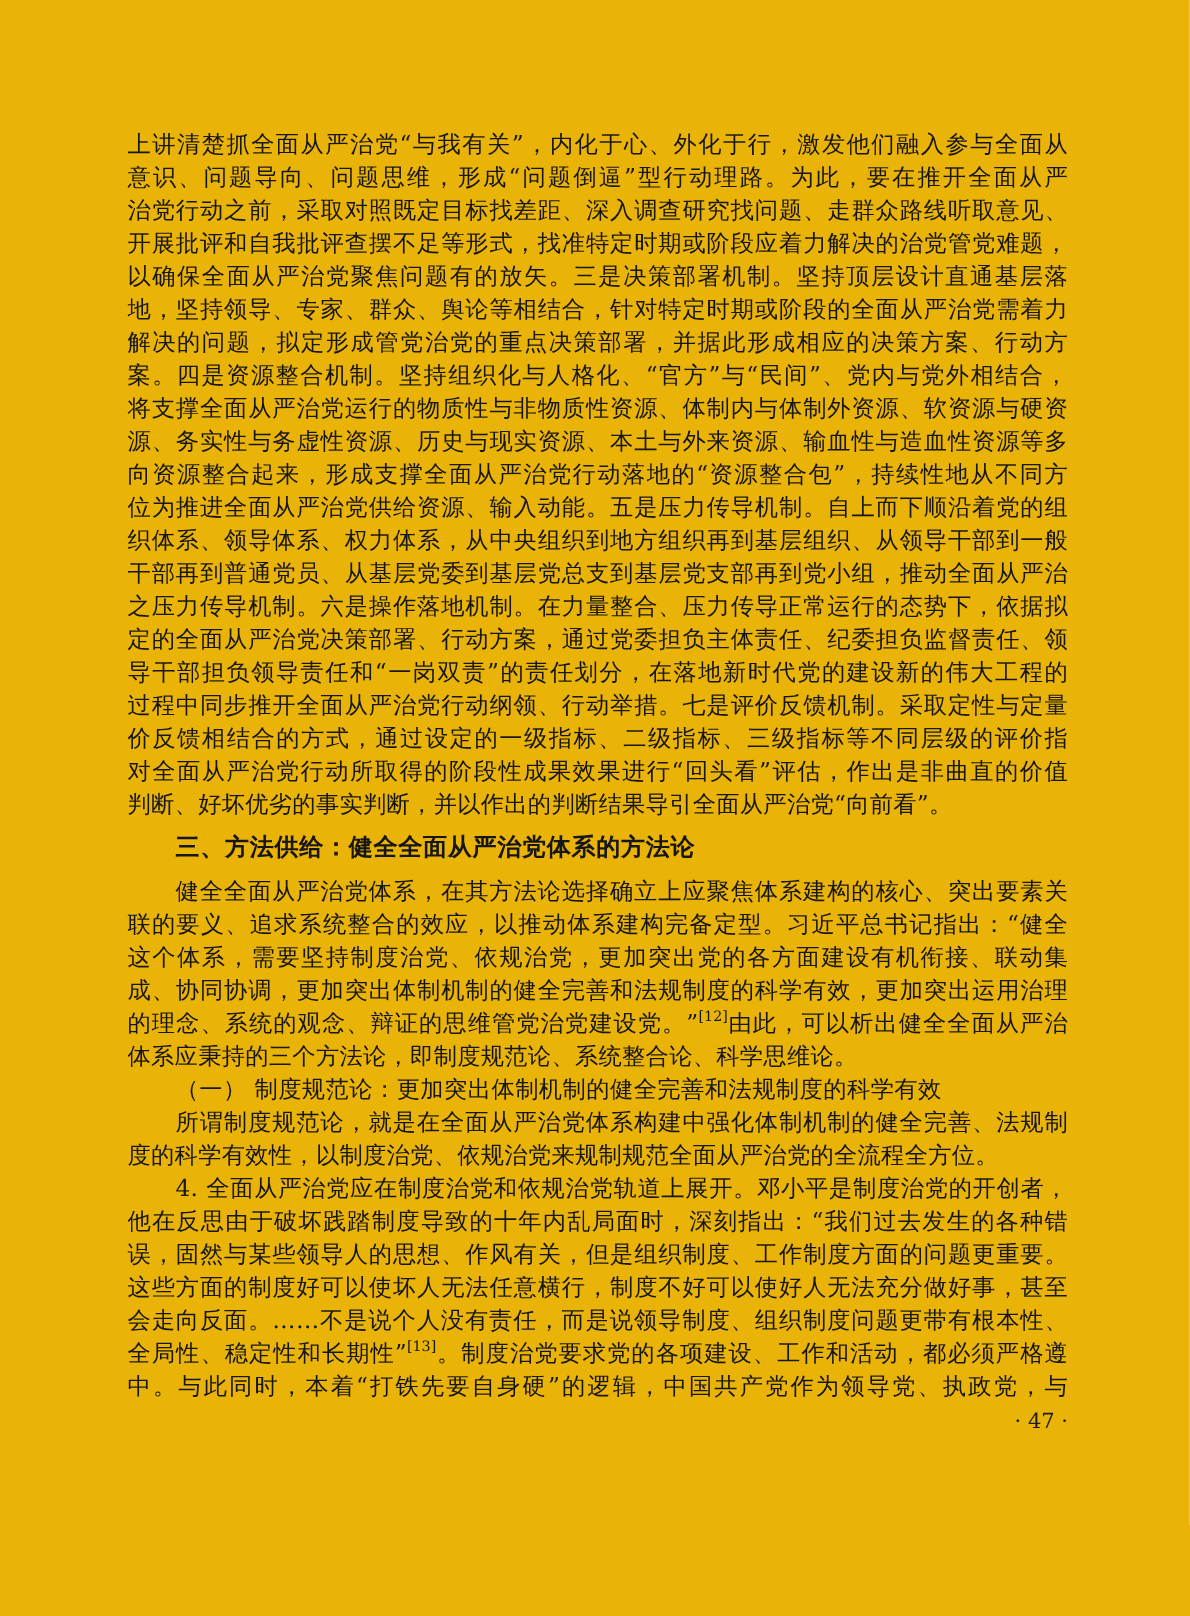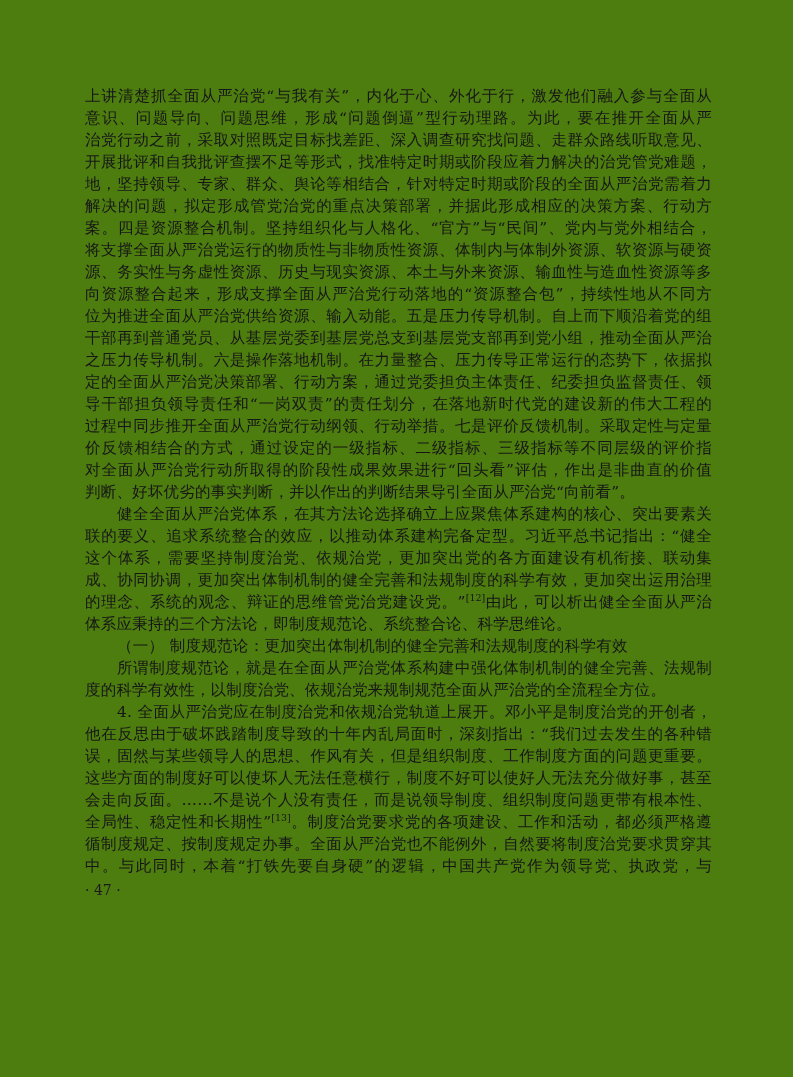--- a/index.html
+++ b/index.html
@@ -1,21 +1,21 @@
 <!DOCTYPE html>
 <html><head>
 <meta charset="utf-8">
 <style>
   html, body { margin: 0; padding: 0; }
   body { background: #ffffff; }
   .page {
     position: relative;
     width: 793px;
     height: 1077px;
-    background: #4d7c0f;
+    background: #eab308;
     font-family: "DejaVu Serif", "Liberation Serif", serif;
     color: #161616;
     overflow: hidden;
   }
   .text-block {
     position: absolute;
     left: 85px;
     top: 85px;
     width: 627px;
   }
@@ -42,61 +42,64 @@
   }
   .line.subheading { letter-spacing: 0.3px; }
   sup {
     font-size: 9.5px;
     line-height: 0;
     vertical-align: super;
     letter-spacing: 0;
   }
   .page-number {
     margin-top: 3px;
+    text-align: right;
     font-size: 14px;
     line-height: 20px;
     color: #1c1c1c;
   }
 </style>
 </head>
 <body>
 
 <div class="page">
   <div class="text-block">
       <div class="line body j"><span>上讲清楚抓全面从严治党“与我有关”，内化于心、外化于行，激发他们融入参与全面从</span></div>
       <div class="line body j"><span>意识、问题导向、问题思维，形成“问题倒逼”型行动理路。为此，要在推开全面从严</span></div>
       <div class="line body j"><span>治党行动之前，采取对照既定目标找差距、深入调查研究找问题、走群众路线听取意见、</span></div>
       <div class="line body j"><span>开展批评和自我批评查摆不足等形式，找准特定时期或阶段应着力解决的治党管党难题，</span></div>
+      <div class="line body j"><span>以确保全面从严治党聚焦问题有的放矢。三是决策部署机制。坚持顶层设计直通基层落</span></div>
       <div class="line body j"><span>地，坚持领导、专家、群众、舆论等相结合，针对特定时期或阶段的全面从严治党需着力</span></div>
       <div class="line body j"><span>解决的问题，拟定形成管党治党的重点决策部署，并据此形成相应的决策方案、行动方</span></div>
       <div class="line body j"><span>案。四是资源整合机制。坚持组织化与人格化、“官方”与“民间”、党内与党外相结合，</span></div>
       <div class="line body j"><span>将支撑全面从严治党运行的物质性与非物质性资源、体制内与体制外资源、软资源与硬资</span></div>
       <div class="line body j"><span>源、务实性与务虚性资源、历史与现实资源、本土与外来资源、输血性与造血性资源等多</span></div>
       <div class="line body j"><span>向资源整合起来，形成支撑全面从严治党行动落地的“资源整合包”，持续性地从不同方</span></div>
       <div class="line body j"><span>位为推进全面从严治党供给资源、输入动能。五是压力传导机制。自上而下顺沿着党的组</span></div>
+      <div class="line body j"><span>织体系、领导体系、权力体系，从中央组织到地方组织再到基层组织、从领导干部到一般</span></div>
       <div class="line body j"><span>干部再到普通党员、从基层党委到基层党总支到基层党支部再到党小组，推动全面从严治</span></div>
       <div class="line body j"><span>之压力传导机制。六是操作落地机制。在力量整合、压力传导正常运行的态势下，依据拟</span></div>
       <div class="line body j"><span>定的全面从严治党决策部署、行动方案，通过党委担负主体责任、纪委担负监督责任、领</span></div>
       <div class="line body j"><span>导干部担负领导责任和“一岗双责”的责任划分，在落地新时代党的建设新的伟大工程的</span></div>
       <div class="line body j"><span>过程中同步推开全面从严治党行动纲领、行动举措。七是评价反馈机制。采取定性与定量评</span></div>
       <div class="line body j"><span>价反馈相结合的方式，通过设定的一级指标、二级指标、三级指标等不同层级的评价指标，</span></div>
       <div class="line body j"><span>对全面从严治党行动所取得的阶段性成果效果进行“回头看”评估，作出是非曲直的价值</span></div>
       <div class="line body s"><span>判断、好坏优劣的事实判断，并以作出的判断结果导引全面从严治党“向前看”。</span></div>
+      <div class="line heading s ind"><span>三、方法供给：健全全面从严治党体系的方法论</span></div>
       <div class="line body j ind"><span>健全全面从严治党体系，在其方法论选择确立上应聚焦体系建构的核心、突出要素关</span></div>
       <div class="line body j"><span>联的要义、追求系统整合的效应，以推动体系建构完备定型。习近平总书记指出：“健全</span></div>
       <div class="line body j"><span>这个体系，需要坚持制度治党、依规治党，更加突出党的各方面建设有机衔接、联动集</span></div>
       <div class="line body j"><span>成、协同协调，更加突出体制机制的健全完善和法规制度的科学有效，更加突出运用治理</span></div>
       <div class="line body j"><span>的理念、系统的观念、辩证的思维管党治党建设党。”</span><sup>[12]</sup><span>由此，可以析出健全全面从严治</span></div>
       <div class="line body s"><span>体系应秉持的三个方法论，即制度规范论、系统整合论、科学思维论。</span></div>
       <div class="line subheading s ind"><span>（一） 制度规范论：更加突出体制机制的健全完善和法规制度的科学有效</span></div>
       <div class="line body j ind"><span>所谓制度规范论，就是在全面从严治党体系构建中强化体制机制的健全完善、法规制</span></div>
       <div class="line body s"><span>度的科学有效性，以制度治党、依规治党来规制规范全面从严治党的全流程全方位。</span></div>
       <div class="line body j ind"><span>4. 全面从严治党应在制度治党和依规治党轨道上展开。邓小平是制度治党的开创者，</span></div>
       <div class="line body j"><span>他在反思由于破坏践踏制度导致的十年内乱局面时，深刻指出：“我们过去发生的各种错</span></div>
       <div class="line body j"><span>误，固然与某些领导人的思想、作风有关，但是组织制度、工作制度方面的问题更重要。</span></div>
       <div class="line body j"><span>这些方面的制度好可以使坏人无法任意横行，制度不好可以使好人无法充分做好事，甚至</span></div>
       <div class="line body j"><span>会走向反面。……不是说个人没有责任，而是说领导制度、组织制度问题更带有根本性、</span></div>
       <div class="line body j"><span>全局性、稳定性和长期性”</span><sup>[13]</sup><span>。制度治党要求党的各项建设、工作和活动，都必须严格遵</span></div>
-      <div class="line body j"><span>循制度规定、按制度规定办事。全面从严治党也不能例外，自然要将制度治党要求贯穿其</span></div>
       <div class="line body j"><span>中。与此同时，本着“打铁先要自身硬”的逻辑，中国共产党作为领导党、执政党，与</span></div>
       <div class="page-number">· 47 ·</div>
     </div>
 </div>
 
 </body></html>

